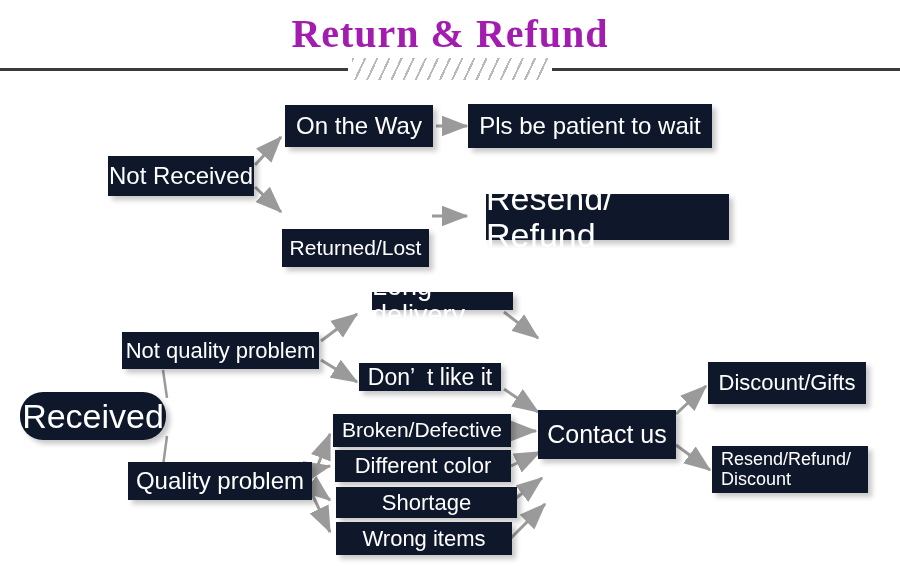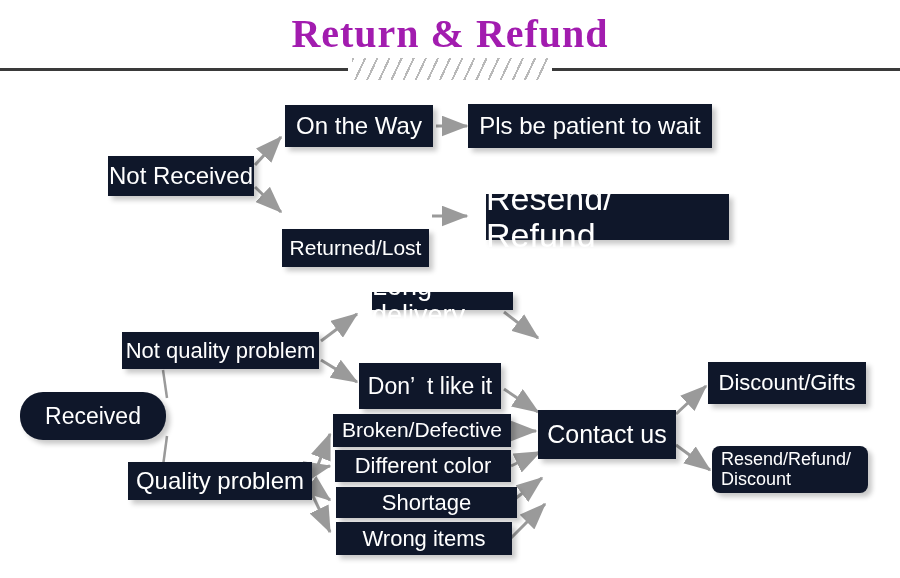--- a/index.html
+++ b/index.html
@@ -145,38 +145,38 @@
   <div class="box" style="left:108px; top:156px; width:146px; height:40px; font-size:24px;">Not Received</div>
 
   <div class="box" style="left:285px; top:105px; width:148px; height:42px; font-size:24px;">On the Way</div>
 
   <div class="box" style="left:468px; top:104px; width:244px; height:44px; font-size:24px;">Pls be patient to wait</div>
 
   <div class="box" style="left:282px; top:197px; width:147px; height:38px; font-size:21px;margin-top:32px;">Returned/Lost</div>
 
   <div class="box" style="left:470px; top:194px; width:243px; height:46px; font-size:34px;margin-left:16px;">Resend/ Refund</div>
 
-  <div class="box" style="left:20px; top:392px; width:146px; height:48px; font-size:23px;border-radius:23px;">Received</div>
+  <div class="box" style="left:20px; top:392px; width:146px; height:48px; font-size:34px;border-radius:23px;">Received</div>
 
   <div class="box" style="left:122px; top:332px; width:197px; height:37px; font-size:22px;">Not quality problem</div>
 
   <div class="box" style="left:128px; top:462px; width:184px; height:38px; font-size:24px;">Quality problem</div>
 
   <div class="box" style="left:372px; top:292px; width:141px; height:18px; font-size:27px;">Long delivery</div>
 
-  <div class="box" style="left:359px; top:363px; width:142px; height:46px; font-size:23px;">Don’  t like it</div>
+  <div class="box" style="left:359px; top:363px; width:142px; height:28px; font-size:23px;">Don’  t like it</div>
 
   <div class="box" style="left:333px; top:414px; width:178px; height:33px; font-size:21px;">Broken/Defective</div>
 
   <div class="box" style="left:335px; top:450px; width:176px; height:32px; font-size:22px;">Different color</div>
 
   <div class="box" style="left:336px; top:487px; width:181px; height:31px; font-size:22px;">Shortage</div>
 
   <div class="box" style="left:336px; top:522px; width:176px; height:33px; font-size:22px;">Wrong items</div>
 
   <div class="box" style="left:538px; top:410px; width:138px; height:49px; font-size:25px;">Contact us</div>
 
   <div class="box" style="left:708px; top:362px; width:158px; height:42px; font-size:22px;">Discount/Gifts</div>
 
-  <div class="box left-align" style="left:712px; top:446px; width:156px; height:47px; font-size:18px; padding-left:9px;border-radius:8px;">Resend/Refund/
+  <div class="box left-align" style="left:712px; top:446px; width:156px; height:47px; font-size:18px; padding-left:9px;">Resend/Refund/
 Discount</div>
 
 </div>
 
 </body></html>

